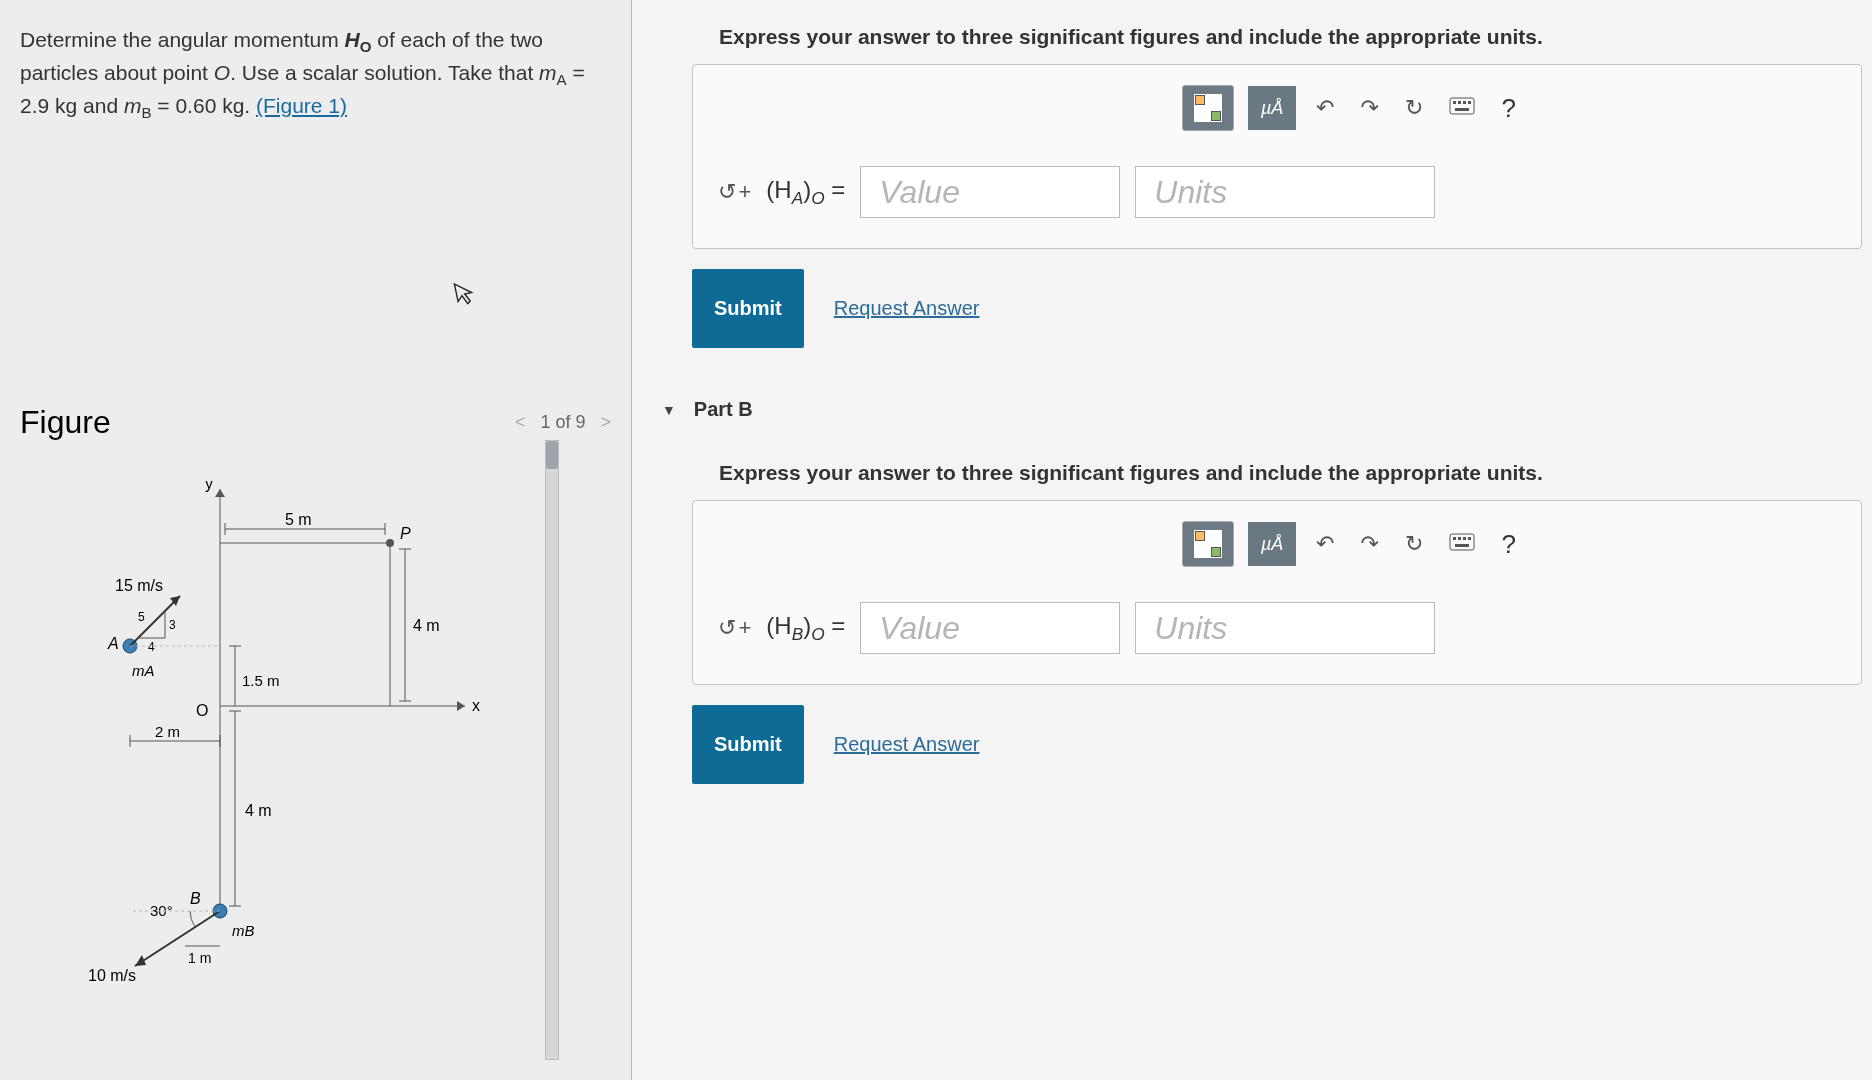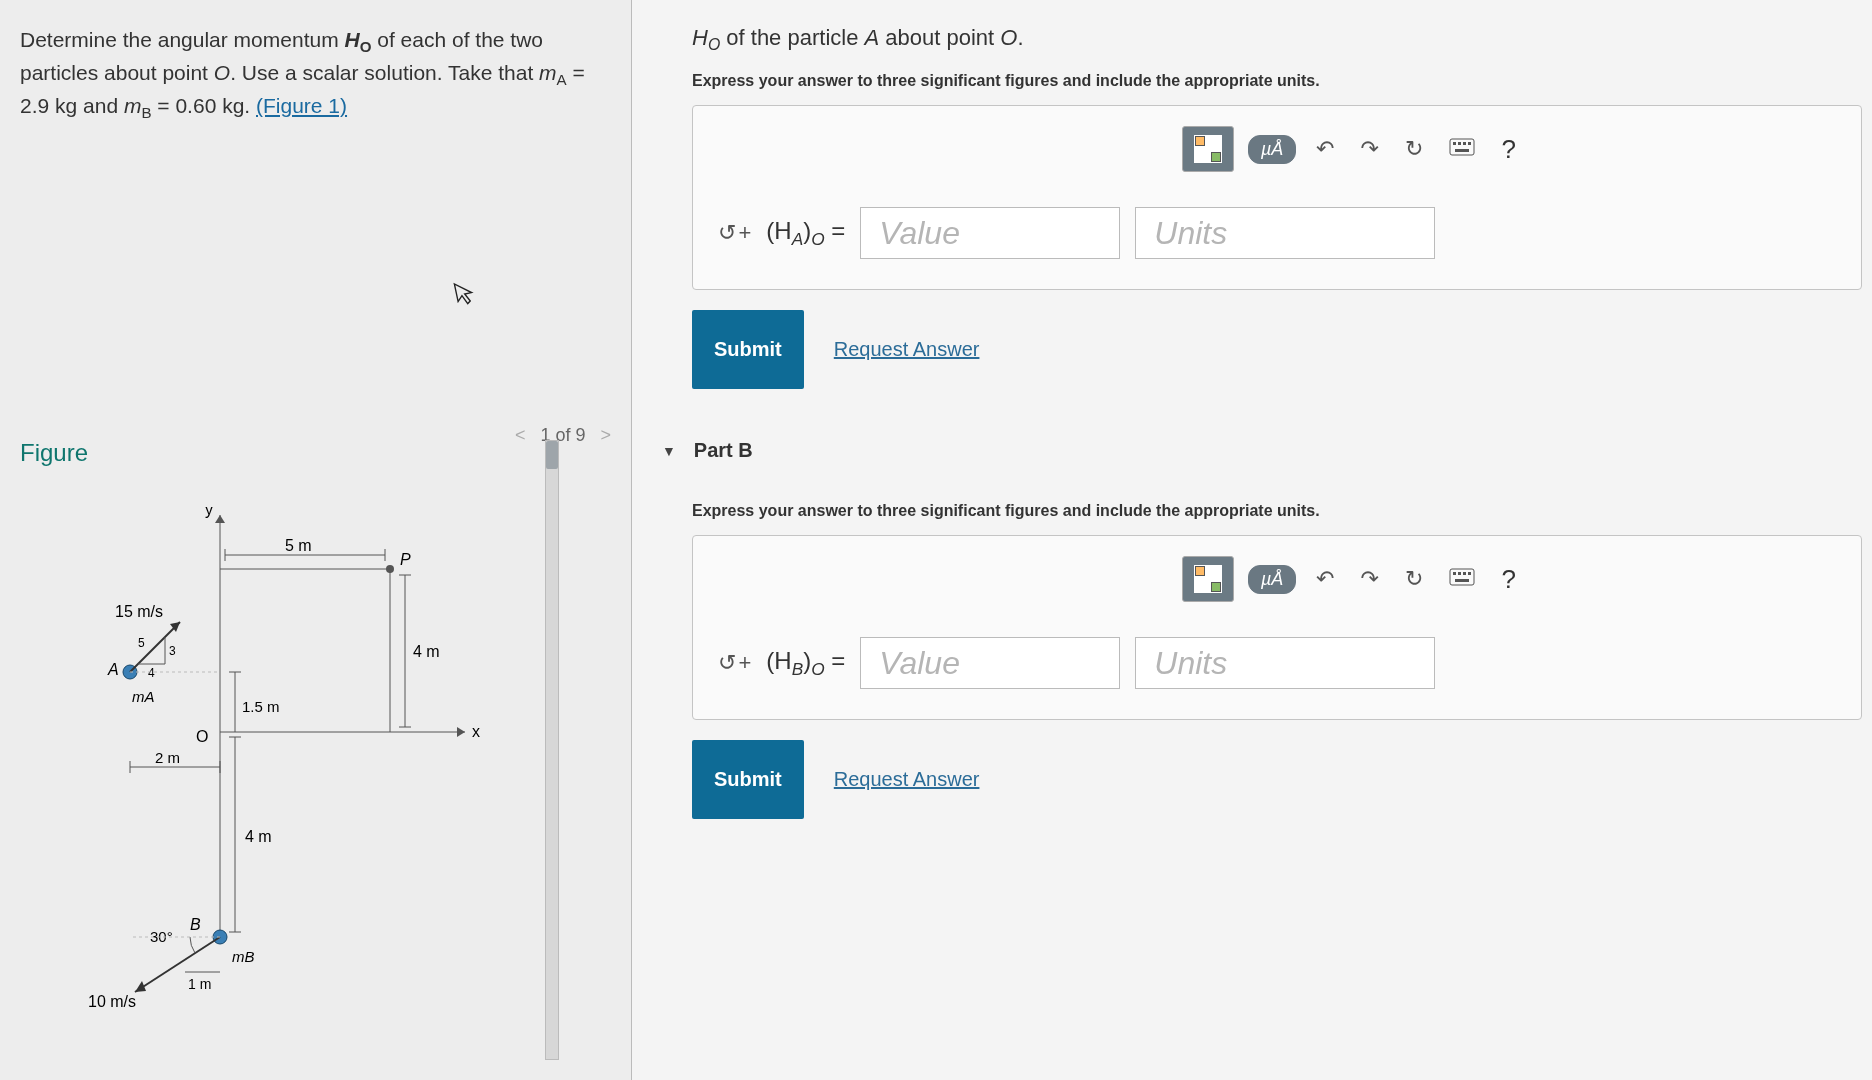--- a/index.html
+++ b/index.html
@@ -27,65 +27,66 @@
   .problem-statement i { font-style: italic; }
   .problem-statement .sub { font-size: 0.72em; vertical-align: sub; }
   .problem-statement .figlink { color: #1a6aa0; text-decoration: underline; cursor: pointer; }
   .figure-header {
     display: flex;
     align-items: center;
     justify-content: space-between;
     margin-top: 280px;
     padding-bottom: 10px;
   }
-  .figure-title { font-size: 24px; color: #0f766e; margin-top: 35px; }
+  .figure-title { font-size: 32px; color: #000000; }
   .figure-nav { display: flex; align-items: center; gap: 15px; font-size: 18px; color: #666; }
   .figure-nav .chev { color: #aaa; cursor: pointer; }
   .figure-area { margin-top: 20px; padding: 10px 0 0 50px; }
   .figure-area svg { display:block; }
 
   .right-panel {
     flex: 1;
     background: #f4f4f4;
     padding: 25px 10px 0 60px;
     position: relative;
   }
   .part-prompt {
     font-size: 22px;
     color: #333;
     margin-bottom: 18px;
   }
   .part-prompt .Hvar { font-style: italic; }
   .part-prompt .sub { font-size:0.72em; vertical-align: sub; font-style: italic;}
   .part-instr {
-    font-size: 16px;
+    font-size: 21px;
     font-weight: bold;
     color: #333;
     margin-bottom: 15px;
+    margin-left: 27px;
   }
   .answer-box {
     border: 1px solid #c4c4c4;
     background: #fafafa;
     border-radius: 4px;
     padding: 20px 25px 30px 25px;
     width: 1170px;
     margin-bottom: 20px;
   }
   .toolbar {
     display: flex;
     justify-content: center;
     align-items: center;
     gap: 14px;
     margin-bottom: 35px;
     padding-left: 150px;
   }
   .tool-btn {
-    width: 48px; height: 29px;
+    width: 48px; height: 44px;
     border: 1px solid #bbb;
-    border-radius: 12px;
+    border-radius: 0;
     background: #fff;
     display: flex; align-items: center; justify-content: center;
     font-size: 18px; color: #444;
   }
   .tool-btn.dark { background: #6a7882; color:#fff; border-color:#6a7882;}
   .tool-btn.units { font-style: italic; }
   .tool-icon { font-size: 22px; color:#555; cursor:pointer; padding: 0 6px;}
   .tool-help { font-size: 26px; color:#333; padding: 0 6px; cursor:pointer;}
   .input-row {
     display: flex;
@@ -261,23 +262,20 @@
     </svg>
   </div>
 
   <div class="scroll-track">
     <div class="scroll-thumb"></div>
   </div>
 </div>
 
 <div class="right-panel">
 
-  <div class="part-prompt">
-    <span class="Hvar">H</span><span class="sub">O</span><span> of the particle </span><i><span>A</span></i><span> about point </span><i><span>O</span></i>.
-  </div>
   <div class="part-instr">Express your answer to three significant figures and include the appropriate units.</div>
 
   <div class="answer-box">
     <div class="toolbar">
       <div class="tpl-btn">
         <div class="tpl-btn-inner">
           <div class="sq tl"></div>
             <div class="sq br"></div>
         </div>
       </div>

